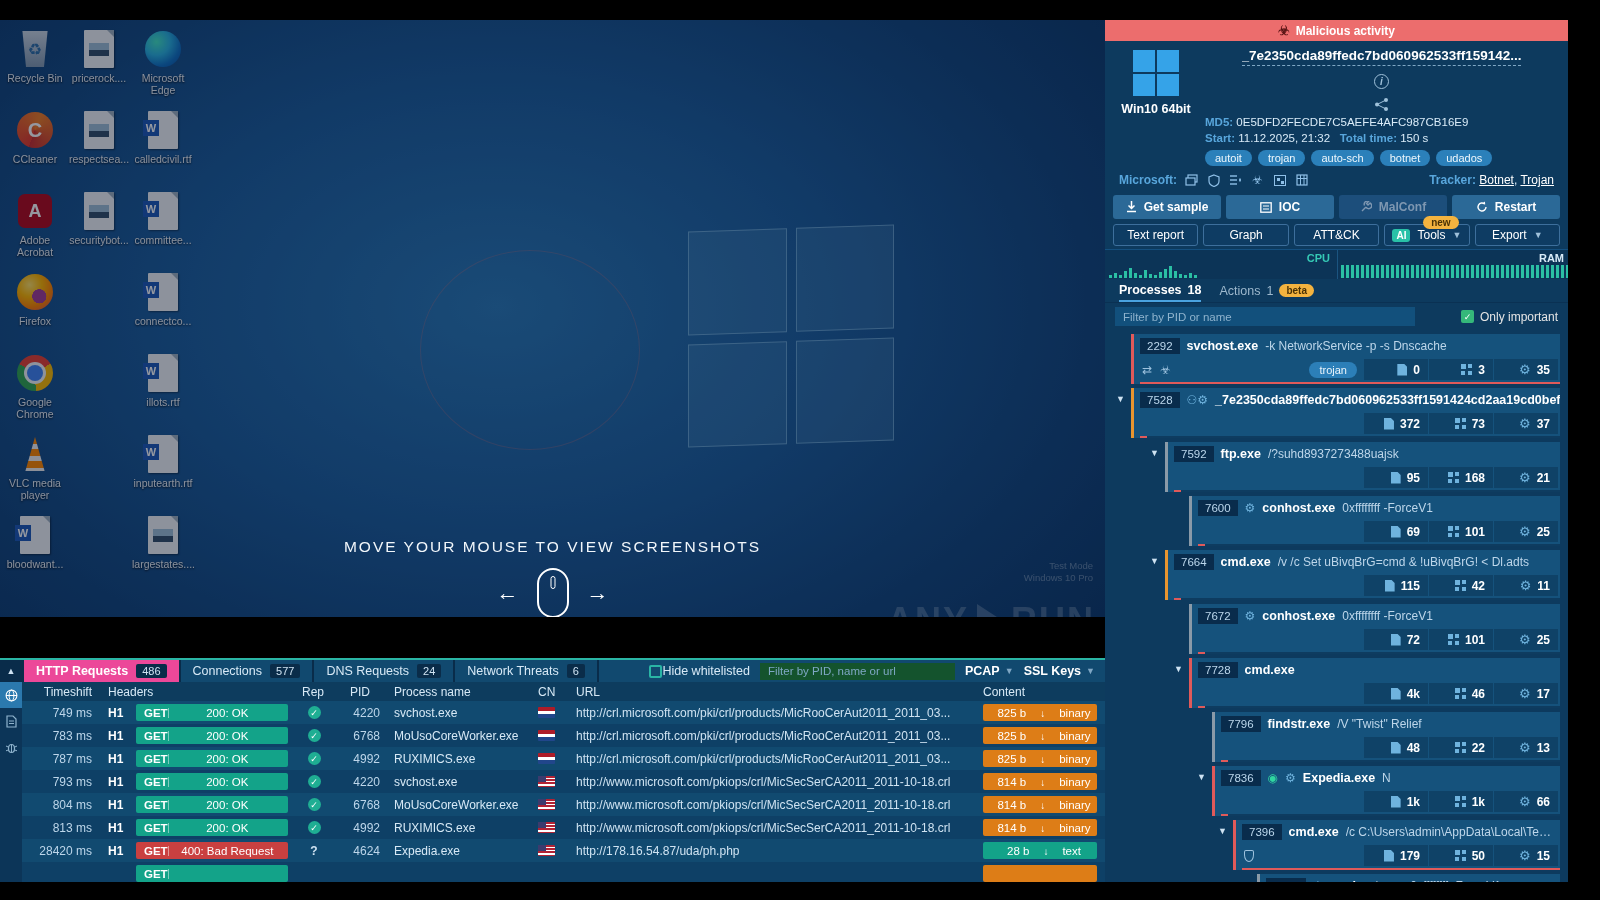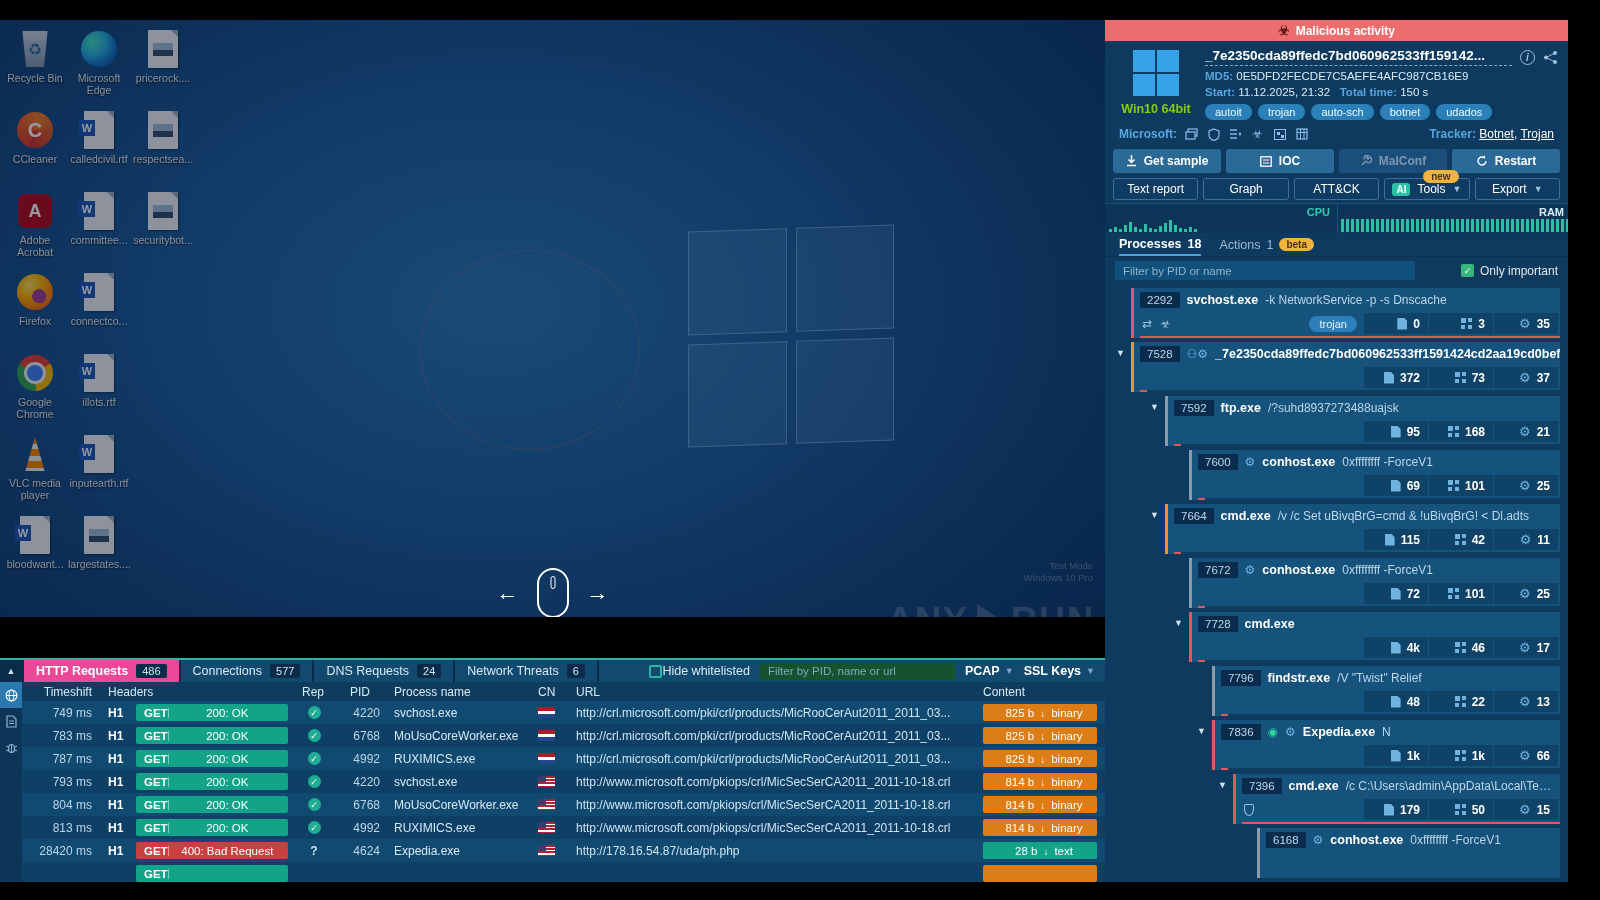--- a/index.html
+++ b/index.html
@@ -117,39 +117,39 @@
   .rep-unknown::before { content:"?"; }
   .c-pid { text-align:right; color:#bdd6ea; }
   .c-proc { padding-left:14px; color:#d7e9f6; overflow:hidden; white-space:nowrap; text-overflow:ellipsis; }
   .c-cn { display:flex; justify-content:flex-start; padding-left:8px; }
   .flag { width:17px; height:11px; border-radius:1px; flex:none; }
   .flag.nl { background:linear-gradient(180deg,#AE1C28 0 33%,#fff 33% 66%,#21468B 66%); }
   .flag.us { background:repeating-linear-gradient(180deg,#B22234 0 1.6px,#fff 1.6px 3.2px); position:relative; }
   .flag.us::before { content:""; position:absolute; left:0; top:0; width:8px; height:6px; background:#3C3B6E; }
   .c-url { padding-left:4px; overflow:hidden; white-space:nowrap; text-overflow:ellipsis; color:#cfe3f2; }
   .content-badge { width:114px; height:17px; margin-left:8px; border-radius:2px; color:#fff; font-size:11.5px;
-    display:flex; align-items:center; justify-content:center; gap:6px;padding-left:8px; }
+    display:flex; align-items:center; justify-content:center; gap:14px;padding-left:8px; }
   .content-badge.binary { background:#dd7d17; }
   .content-badge.text { background:#13a389; }
   .content-badge .arr::before { content:"\2193"; font-size:10px; }
 
   
   .rpanel { position:absolute; left:1105px; top:20px; width:463px; height:862px; background:#0d3a5e; z-index:6;
     color:#d9ebf8; font-size:12px; display:flex; flex-direction:column; overflow:hidden; }
   .alert-banner { height:21px; background:#ec6d6d; color:#fff; font-weight:bold; font-size:12px;
     display:flex; align-items:center; justify-content:center; gap:6px; flex:none; }
   .alert-banner .bio { color:#5a1515; font-size:13px; }
   .sample-header { display:flex; padding:7px 10px 4px 14px; gap:12px; flex:none; position:relative; }
   .sh-left { width:74px; text-align:center; flex:none; }
   .sh-logo { width:46px; height:46px; margin:2px auto 6px; display:grid; grid-template-columns:1fr 1fr;
     grid-template-rows:1fr 1fr; gap:2.5px; }
   .sh-logo i { background:#35a3e8; }
-  .sh-os { color:#84cc16; font-weight:bold; font-size:12.5px; }
+  .sh-os { color:#ffffff; font-weight:bold; font-size:12.5px; }
   .sh-right { flex:1; min-width:0; }
-  .sh-title-row { display:flex; align-items:center; gap:8px; }
+  .sh-title-row { display:flex; align-items:center; gap:8px;flex-direction:column; }
   .sh-title { font-weight:bold; color:#fff; font-size:13.5px; border-bottom:1px dashed #7fa7c4; padding-bottom:2px;
     white-space:nowrap; overflow:hidden; flex:1; cursor:pointer; }
   .info-ic { width:15px; height:15px; border:1.5px solid #9fc1da; border-radius:50%; color:#9fc1da; font-size:10px;
     display:flex; align-items:center; justify-content:center; flex:none; cursor:pointer; font-style:italic; font-weight:bold; }
   .share-ic { flex:none; cursor:pointer; }
   .sh-line { margin-top:4px; font-size:11.5px; white-space:nowrap; }
   .lbl { color:#58a6dc; font-weight:bold; }
   .val { color:#d9ebf8; }
   .sh-tags { margin-top:6px; display:flex; gap:6px; }
   .tag-pill { background:#2b80ba; color:#eef7fd; font-size:11px; padding:2px 10px; border-radius:9px; cursor:pointer; }
@@ -280,20 +280,40 @@
           <div class="dicon">
             <div class="dicon-art">
               <div class="t-word"></div>
             </div>
             <div class="dicon-label">bloodwant...</div>
           </div>
         </div>
         <div class="icon-col">
           <div class="dicon">
             <div class="dicon-art">
+              <div class="t-image"></div>
+            </div>
+            <div class="dicon-label">pricerock....</div>
+          </div>
+          <div class="dicon">
+            <div class="dicon-art">
+              <div class="t-image"></div>
+            </div>
+            <div class="dicon-label">respectsea...</div>
+          </div>
+          <div class="dicon">
+            <div class="dicon-art">
+              <div class="t-image"></div>
+            </div>
+            <div class="dicon-label">securitybot...</div>
+          </div>
+        </div>
+        <div class="icon-col">
+          <div class="dicon">
+            <div class="dicon-art">
               <div class="t-edge"></div>
             </div>
             <div class="dicon-label">Microsoft Edge</div>
           </div>
           <div class="dicon">
             <div class="dicon-art">
               <div class="t-word"></div>
             </div>
             <div class="dicon-label">calledcivil.rtf</div>
           </div>
@@ -321,42 +341,23 @@
             </div>
             <div class="dicon-label">inputearth.rtf</div>
           </div>
           <div class="dicon">
             <div class="dicon-art">
               <div class="t-image"></div>
             </div>
             <div class="dicon-label">largestates....</div>
           </div>
         </div>
-        <div class="icon-col">
-          <div class="dicon">
-            <div class="dicon-art">
-              <div class="t-image"></div>
-            </div>
-            <div class="dicon-label">pricerock....</div>
-          </div>
-          <div class="dicon">
-            <div class="dicon-art">
-              <div class="t-image"></div>
-            </div>
-            <div class="dicon-label">respectsea...</div>
-          </div>
-          <div class="dicon">
-            <div class="dicon-art">
-              <div class="t-image"></div>
-            </div>
-            <div class="dicon-label">securitybot...</div>
-          </div>
-        </div>
       </div>
     <div class="dim"></div>
+    <div class="overlay-msg">MOVE YOUR MOUSE TO VIEW SCREENSHOTS</div>
     <div class="mouse-wrap">
       <span class="mouse-arrow">←</span>
       <span class="mouse-icon"></span>
       <span class="mouse-arrow">→</span>
     </div>
     <div class="watermark">
       <div class="wm-brand">
         <span>ANY</span>
         <span class="wm-play"></span>
         <span>RUN</span>

